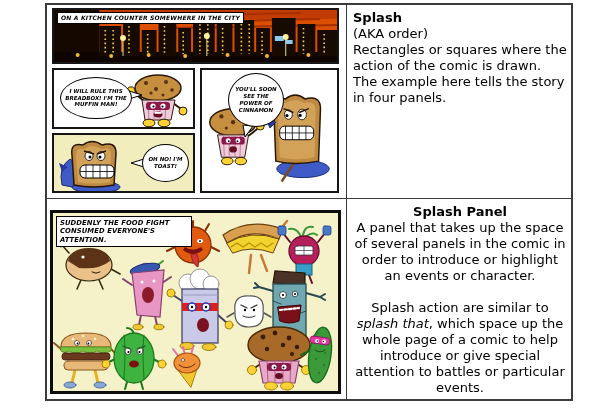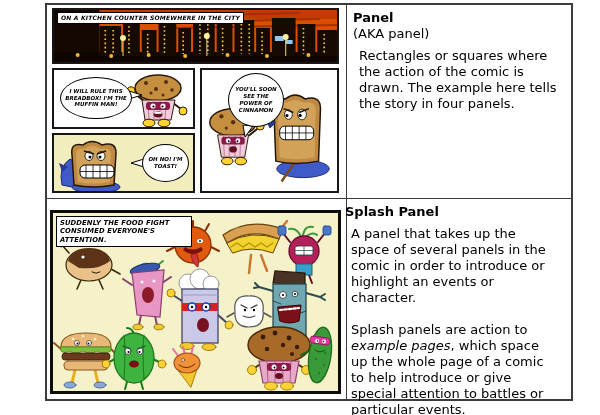--- a/index.html
+++ b/index.html
@@ -7,25 +7,25 @@
   .page { position:relative; width:600px; height:415px; background:#ffffff;
           font-family:"DejaVu Sans", sans-serif; color:#000; overflow:hidden; }
 
   .doc-table { position:absolute; left:45px; top:3px; width:528px; height:398px;
                border:2px solid #3c3c3c; background:#fff; }
   .cell { position:absolute; }
   .c-r1c1 { left:0; top:0; width:300px; height:194px;
             border-right:1px solid #3c3c3c; border-bottom:1px solid #3c3c3c; }
   .c-r1c2 { left:300px; top:0; width:224px; height:194px; border-bottom:1px solid #3c3c3c; }
   .c-r2c1 { left:0; top:194px; width:300px; height:200px; border-right:1px solid #3c3c3c; }
-  .c-r2c2 { left:292px; top:194px; width:224px; height:200px; }
+  .c-r2c2 { left:300px; top:194px; width:224px; height:200px;text-align:center; }
 
   .def-text { padding:5px 4px 0 6px; font-size:13px; line-height:16px; }
   .def-title { font-weight:bold; }
-  .def-text p { margin:6px; }
+  .def-text p { margin:0; }
   .def-text p + p.gap { margin-top:16px; }
   .ital { font-style:italic; }
 
   .comic-panel { position:absolute; background:#fff; border:2px solid #161616; overflow:hidden; }
   .p-city     { left:5px;  top:3px;   width:287px; height:56px; background:#d84a00; }
   .p-muffin   { left:5px;  top:63px;  width:143px; height:61px; }
   .p-toast    { left:5px;  top:128px; width:143px; height:60px; background:#f2edbd; }
   .p-cinnamon { left:153px; top:63px; width:139px; height:125px; }
 
   .splash-panel { position:absolute; left:3px; top:11px; width:291px; height:184px;
@@ -210,22 +210,22 @@
           <path d="M86,56 L86,70 M93,56 L93,70 M100,56 L100,70 M107,56 L107,70 M80,63 L115,63" stroke="#000" stroke-width=".8"></path>
         </svg>
         <div class="bubble b-cinnamon">YOU'LL SOON SEE THE POWER OF CINNAMON</div>
         <svg class="tail" style="left:40px;top:55px" width="12" height="13">
           <polygon points="1,0 11,1 3,12" fill="#fff" stroke="#000" stroke-width="1"></polygon>
         </svg>
       </div>
     </div>
 
     <div class="cell c-r1c2 def-text">
-      <div class="def-title">Panel</div>
-      <div>(AKA panel)</div>
+      <div class="def-title">Splash</div>
+      <div>(AKA order)</div>
       <p>Rectangles or squares where the action of the comic is drawn. The example here tells the story in four panels.</p>
     </div>
 
     <div class="cell c-r2c1">
       <div class="splash-panel">
         <svg class="art" viewBox="0 0 285 178" preserveAspectRatio="none">
           <g fill="#222">
               <circle cx="105" cy="28" r="2"></circle>
               <circle cx="112" cy="24" r="1.3"></circle>
               <circle cx="100" cy="22" r="1.2"></circle>
@@ -410,17 +410,17 @@
             <path d="M8,25 q5,4 10,0" stroke="#1a4a1a" stroke-width="1" fill="none"></path>
           </g>
         </svg>
         <div class="caption cap-splash">SUDDENLY THE FOOD FIGHT CONSUMED EVERYONE'S ATTENTION.</div>
       </div>
     </div>
 
     <div class="cell c-r2c2 def-text">
       <div class="def-title">Splash Panel</div>
       <p>A panel that takes up the space of several panels in the comic in order to introduce or highlight an events or character.</p>
-      <p class="gap"><span>Splash panels are action to </span><span class="ital">example pages</span><span>, which space up the whole page of a comic to help introduce or give special attention to battles or particular events.</span></p>
+      <p class="gap"><span>Splash action are similar to </span><span class="ital">splash that</span><span>, which space up the whole page of a comic to help introduce or give special attention to battles or particular events.</span></p>
     </div>
 
   </div>
 </div>
 
 </body></html>

